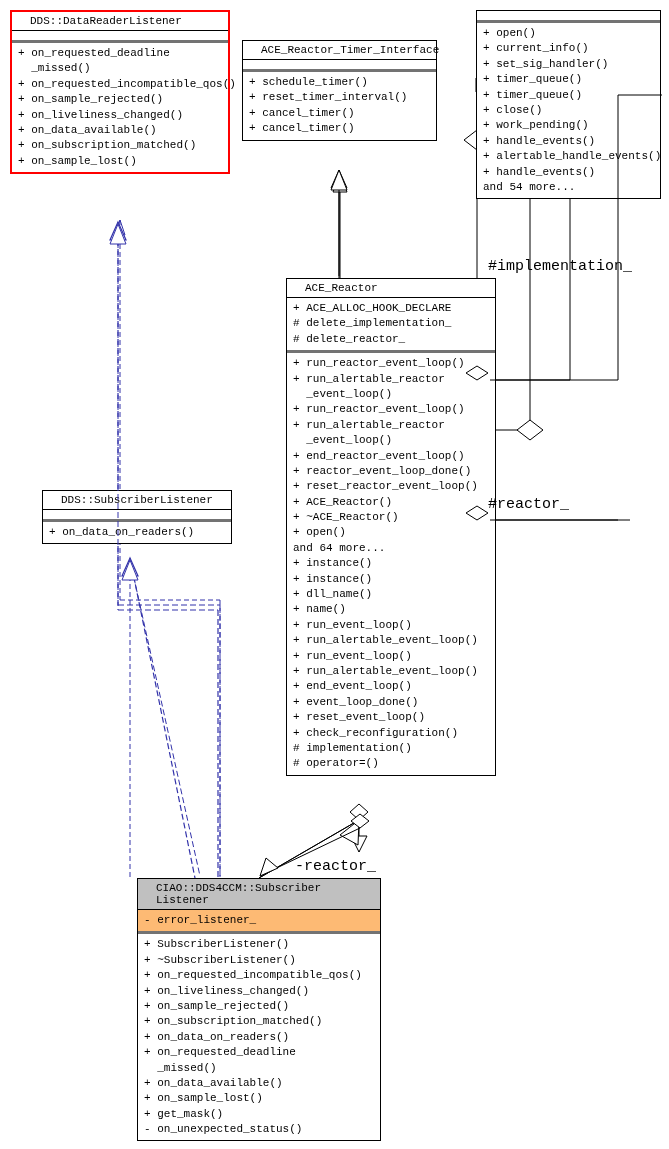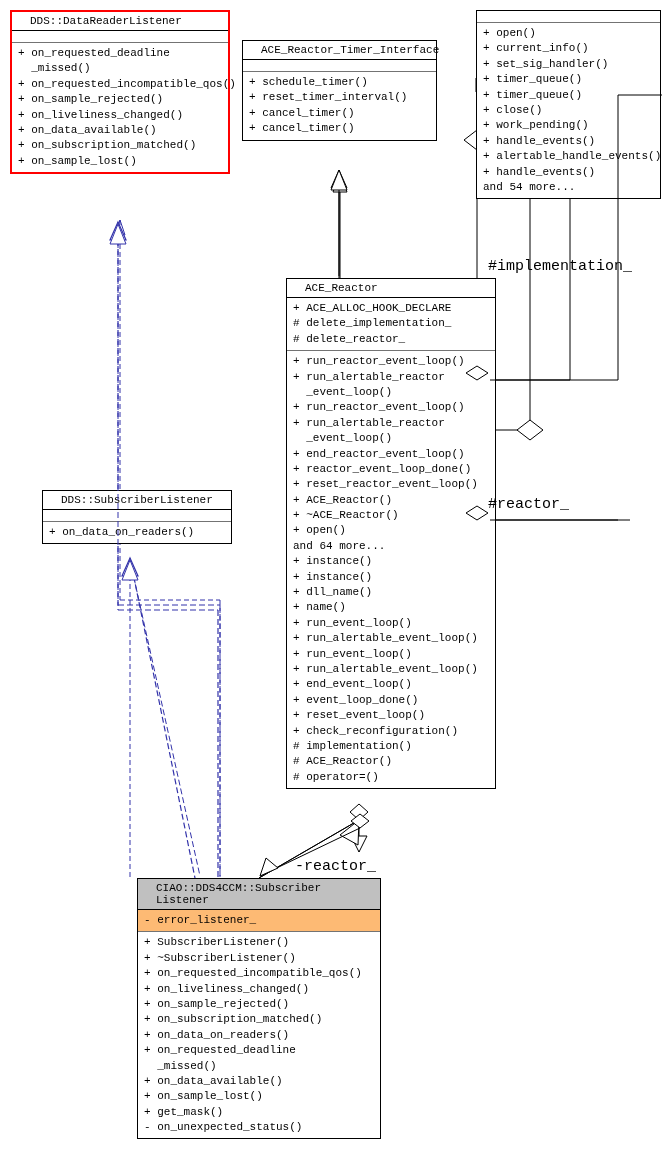--- a/index.html
+++ b/index.html
@@ -32,21 +32,21 @@
 
     .uml-box-title {
       background: #ffffff;
       border-bottom: 1px solid #000000;
       padding: 3px 18px;
       text-align: left;
       font-weight: normal;
     }
 
     .uml-box-section {
-      border-bottom: 1px solid #737373;
+      border-bottom: 3px solid #737373;
       padding: 3px 6px;
     }
 
     .uml-box-section:last-child {
       border-bottom: none;
     }
 
     .uml-box-section p {
       line-height: 1.4;
       white-space: nowrap;
@@ -224,21 +224,20 @@
       <p>+ name()</p>
       <p>+ run_event_loop()</p>
       <p>+ run_alertable_event_loop()</p>
       <p>+ run_event_loop()</p>
       <p>+ run_alertable_event_loop()</p>
       <p>+ end_event_loop()</p>
       <p>+ event_loop_done()</p>
       <p>+ reset_event_loop()</p>
       <p>+ check_reconfiguration()</p>
       <p># implementation()</p>
-      <p># ACE_Reactor()</p>
       <p># operator=()</p>
     </div>
   </div>
 
   <div class="uml-box" style="left:137px; top:878px; width:244px;">
     <div class="uml-box-title" style="background:#c0c0c0;">
       <span>CIAO::DDS4CCM::Subscriber
 Listener</span>
     </div>
     <div class="uml-box-section" style="background:#fdba74;">

